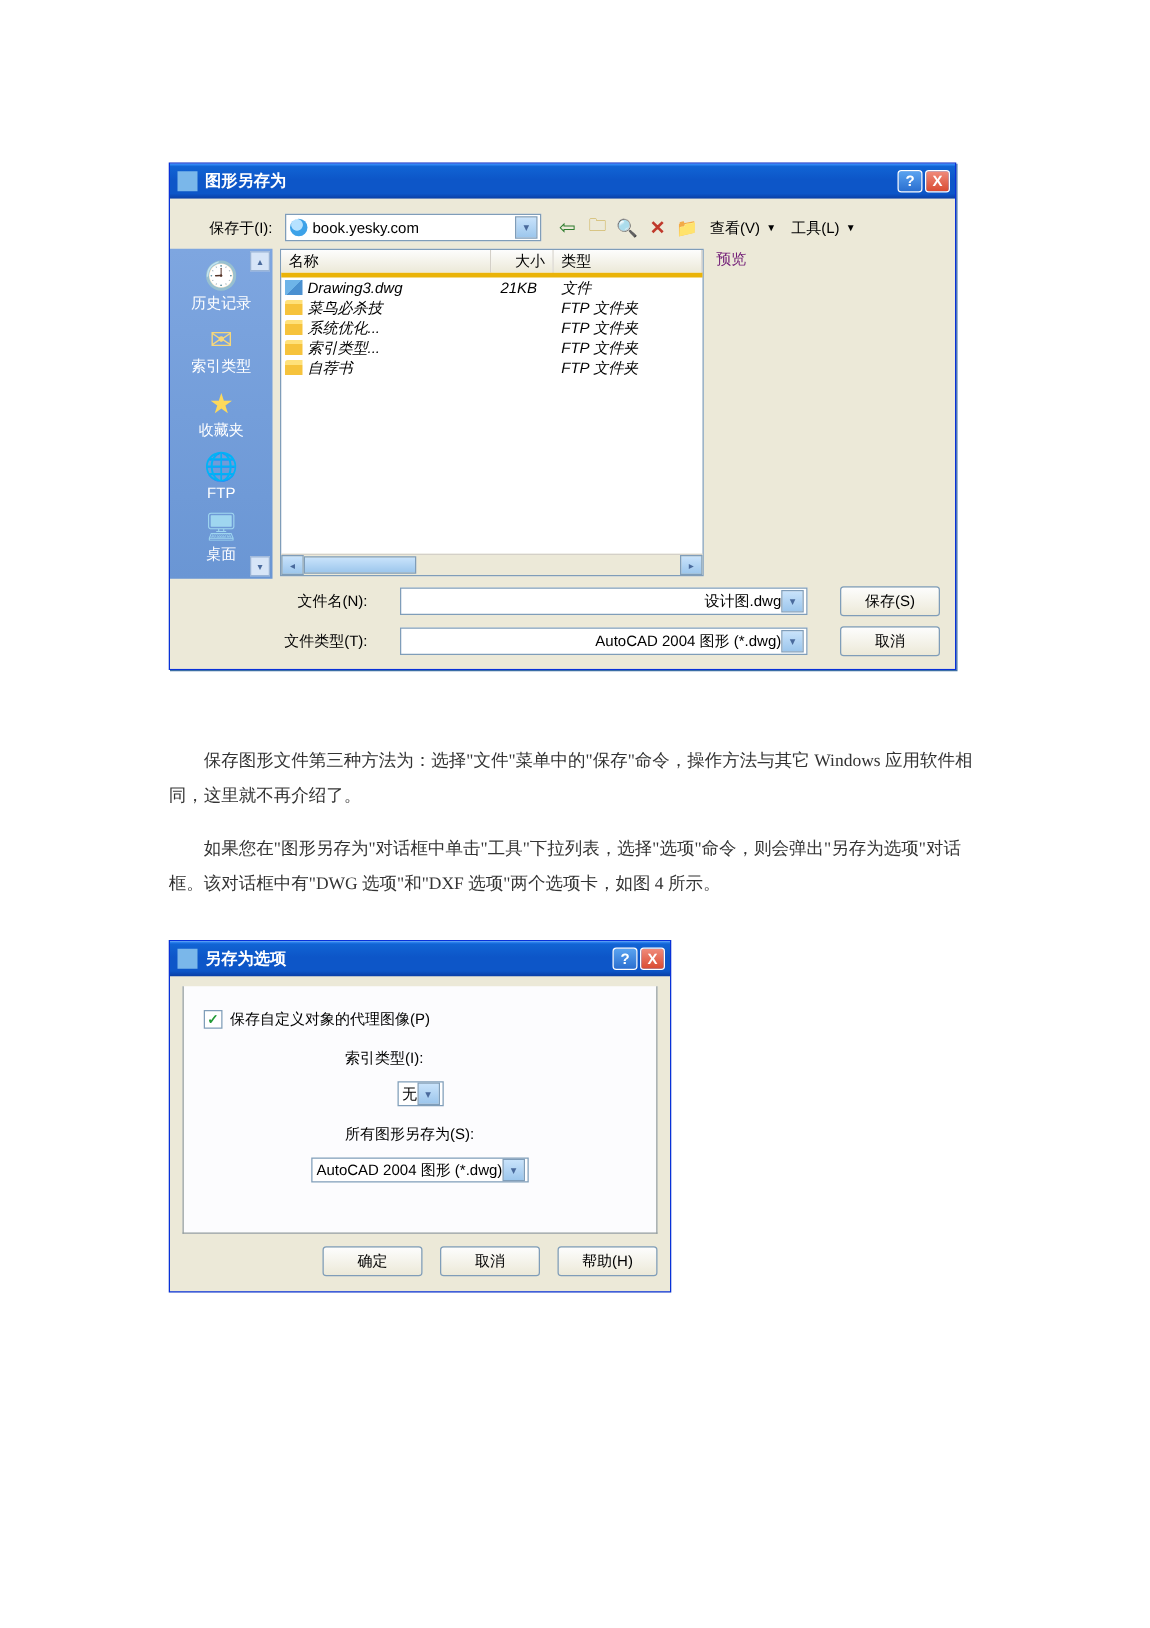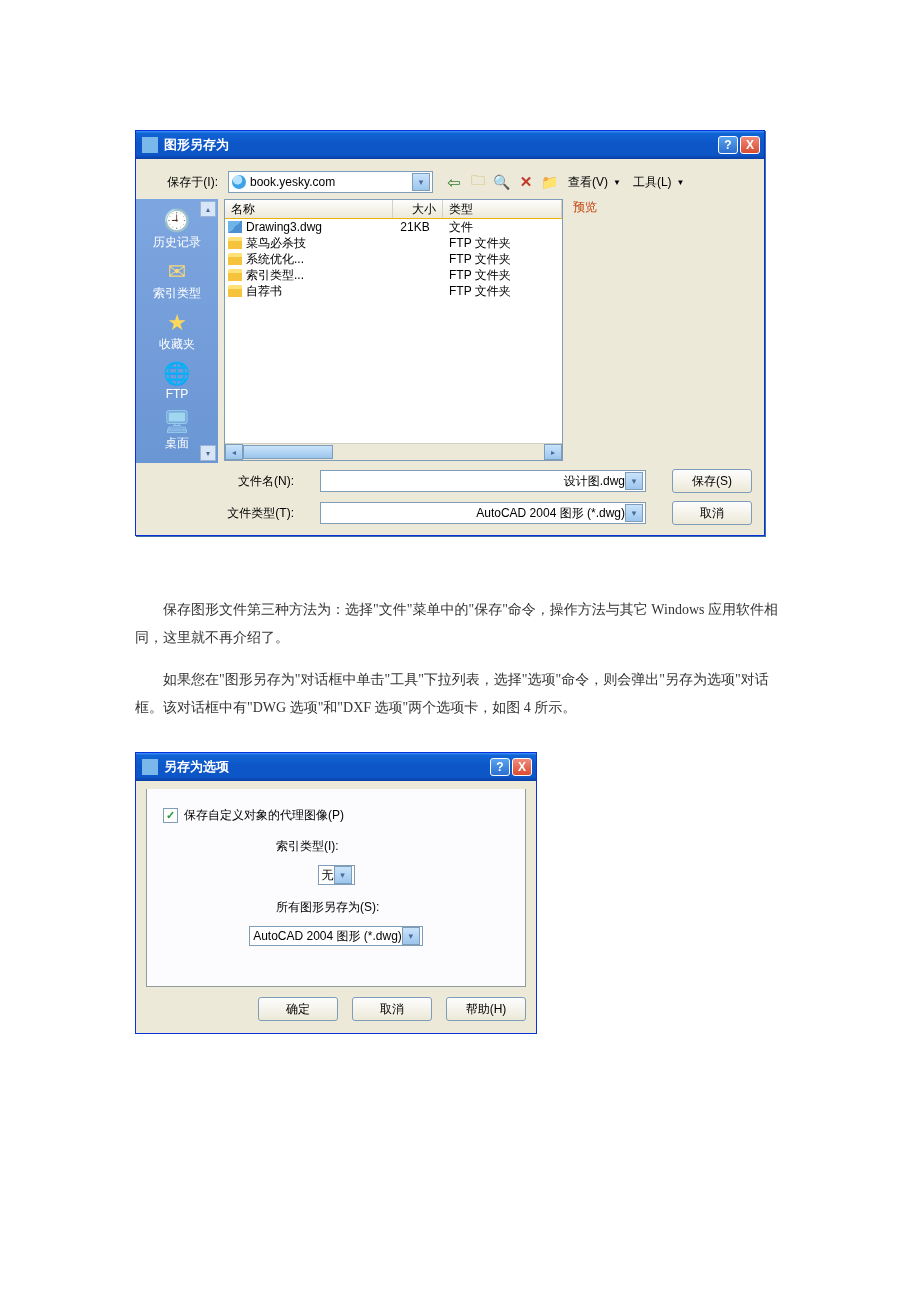--- a/index.html
+++ b/index.html
@@ -145,39 +145,40 @@
   .filepane-wrap { flex:1; display:flex; flex-direction:column; gap:6px; padding-right:6px;}
   .filepane {
     background:#fff;
     border: 1px solid #7f9db9;
     height: 260px;
     display:flex; flex-direction:column;
     position: relative;
   }
   .fp-cols {
     display:flex;
-    border-bottom: 1px solid #eab308;
+    border-bottom: 4px solid #eab308;
     font-size: 12px;
     height: 18px;
   }
   .fp-col {
     border-right: 1px solid #d4d0c8;
     padding: 1px 6px;
     background: linear-gradient(to bottom,#fdfdfd,#ece9d8);
     box-sizing: border-box;
   }
   .col-name  { width: 168px; }
   .col-size  { width: 50px; text-align:right; }
   .col-type  { flex:1; }
   .fp-rows { flex:1; }
   .fp-row {
     display:flex;
     font-size:12px;
     height: 16px;
     align-items:center;
+    font-style:italic;
   }
   .fp-row .c-name { width: 168px; display:flex; align-items:center; gap:4px; padding-left:3px; box-sizing:border-box;}
   .fp-row .c-size { width: 50px; text-align:center; padding-right:6px; box-sizing:border-box;}
   .fp-row .c-type { flex:1; padding-left:6px;}
   .ficon { width:14px; height:12px; display:inline-block; }
   .fi-dwg  { background: linear-gradient(135deg,#6eb4e8 50%, #4a90d0 50%); }
   .fi-folder { background: linear-gradient(to bottom,#ffe17a 0 30%, #f6c33c 30% 100%); border-top-left-radius:2px;}
   .fp-scroll {
     height:16px;
     background:#ece9d8;
@@ -193,21 +194,21 @@
   }
   .fp-scroll .sb-track { flex:1; background:#ece9d8; height:14px; position:relative;}
   .fp-scroll .sb-thumb { position:absolute; left:0; width:90px; height:14px;
     background: linear-gradient(to bottom,#c9e3fb,#9cc6ec);
     border:1px solid #7f9db9; box-sizing:border-box;}
   .preview {
     width: 175px;
     display:flex; flex-direction:column;
     padding: 0 4px;
   }
-  .preview-label { color:#c2410c; font-size:12px; margin-bottom:4px; margin-top:0px;}
+  .preview-label { color:#701a75; font-size:12px; margin-bottom:4px; margin-top:0px;}
   .dlg1-right-col { display:flex; gap:6px; }
   .dlg1-bottom {
     display:flex; flex-direction:column; gap:8px;
     padding-left: 88px;
     padding-right: 6px;
     margin-top: 6px;
   }
   .dlg1-bottom-row { display:flex; align-items:center; gap:26px;text-align:right; }
   .dlg1-bottom-row .lbl { width: 70px; }
   .dlg1-bottom-row .combo { flex:1; }

